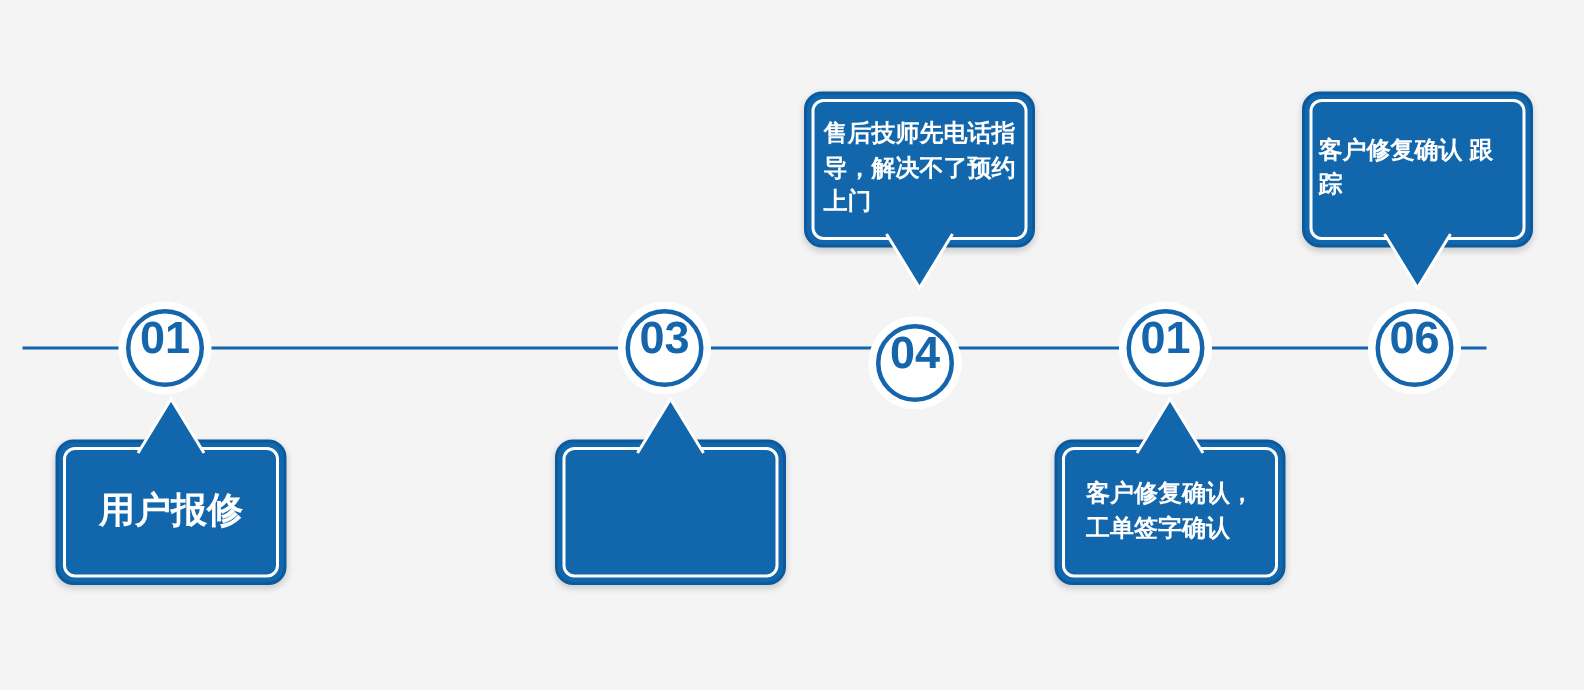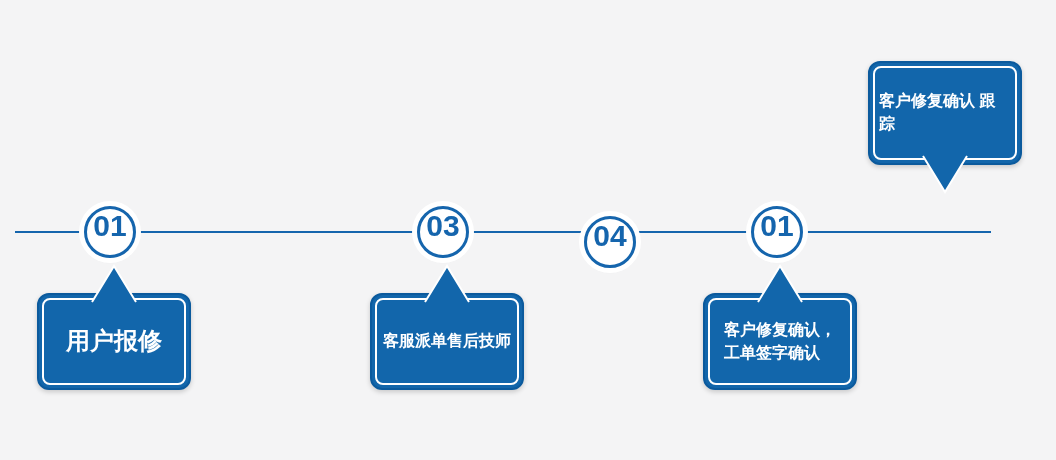--- a/index.html
+++ b/index.html
@@ -87,38 +87,49 @@
   </div>
   <div class="circle" style="left:417px;top:206px">
     <span>03</span>
   </div>
   <div class="circle" style="left:584px;top:216px">
     <span>04</span>
   </div>
   <div class="circle" style="left:751px;top:206px">
     <span>01</span>
   </div>
+  <div class="circle" style="left:917px;top:206px">
+    <span>06</span>
+  </div>
 
   <div class="bubble below" style="left:37px">
     <svg class="tail" viewBox="0 0 52 38">
       <polygon points="26,1 48,37 4,37"></polygon>
       <path d="M4,37 L26,1 L48,37"></path>
     </svg>
     <div class="bubble-label big">用户报修</div>
   </div>
 
 
   <div class="bubble below" style="left:370px">
     <svg class="tail" viewBox="0 0 52 38">
       <polygon points="26,1 48,37 4,37"></polygon>
       <path d="M4,37 L26,1 L48,37"></path>
     </svg>
-    <div class="bubble-label">客服派单售后技师</div>
   </div>
 
+  <div class="bubble above" style="left:536px">
+    <svg class="tail" viewBox="0 0 52 38">
+      <polygon points="26,37 4,1 48,1"></polygon>
+      <path d="M4,1 L26,37 L48,1"></path>
+    </svg>
+    <div class="bubble-label">售后技师先电话指
+导，解决不了预约
+上门</div>
+  </div>
 
   <div class="bubble below" style="left:703px">
     <svg class="tail" viewBox="0 0 52 38">
       <polygon points="26,1 48,37 4,37"></polygon>
       <path d="M4,37 L26,1 L48,37"></path>
     </svg>
     <div class="bubble-label">客户修复确认，
 工单签字确认</div>
   </div>
 

